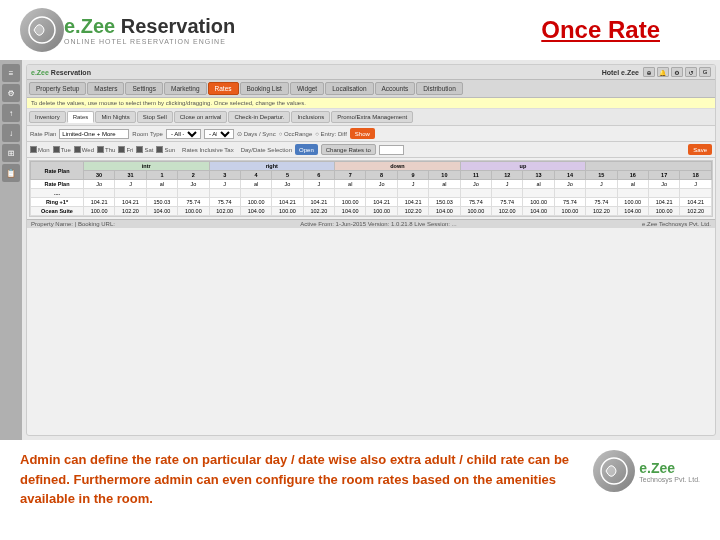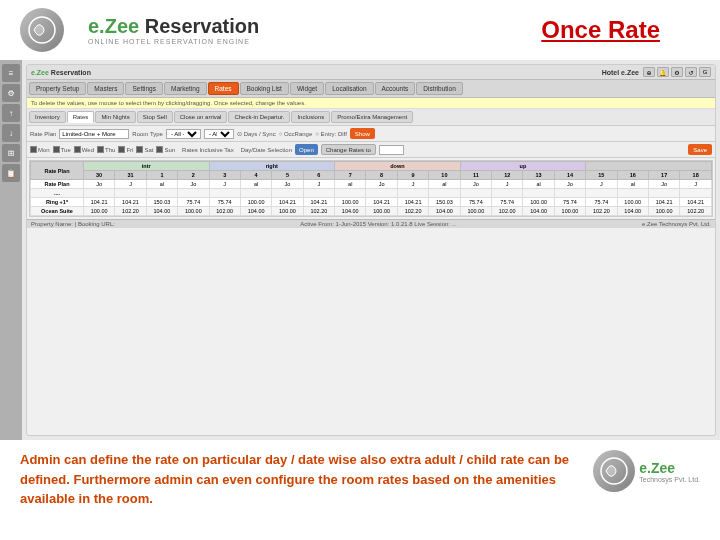--- a/index.html
+++ b/index.html
@@ -17,21 +17,21 @@
       background: #ffffff;
       display: flex;
       align-items: center;
       justify-content: space-between;
       padding: 8px 20px;
       height: 60px;
     }
     .logo-area {
       display: flex;
       align-items: center;
-      gap: 24px;
+      gap: 0;
     }
     .logo-circle {
       width: 44px;
       height: 44px;
       border-radius: 50%;
       background: linear-gradient(135deg, #c0c0c0 0%, #808080 100%);
       display: flex;
       align-items: center;
       justify-content: center;
       color: white;

